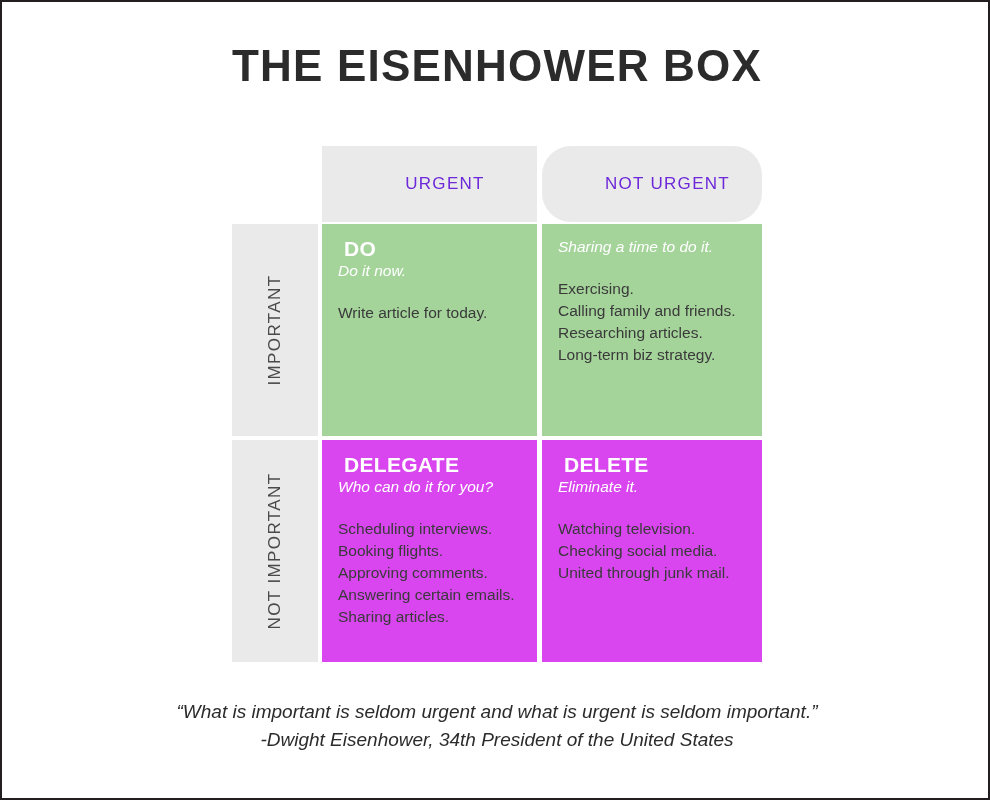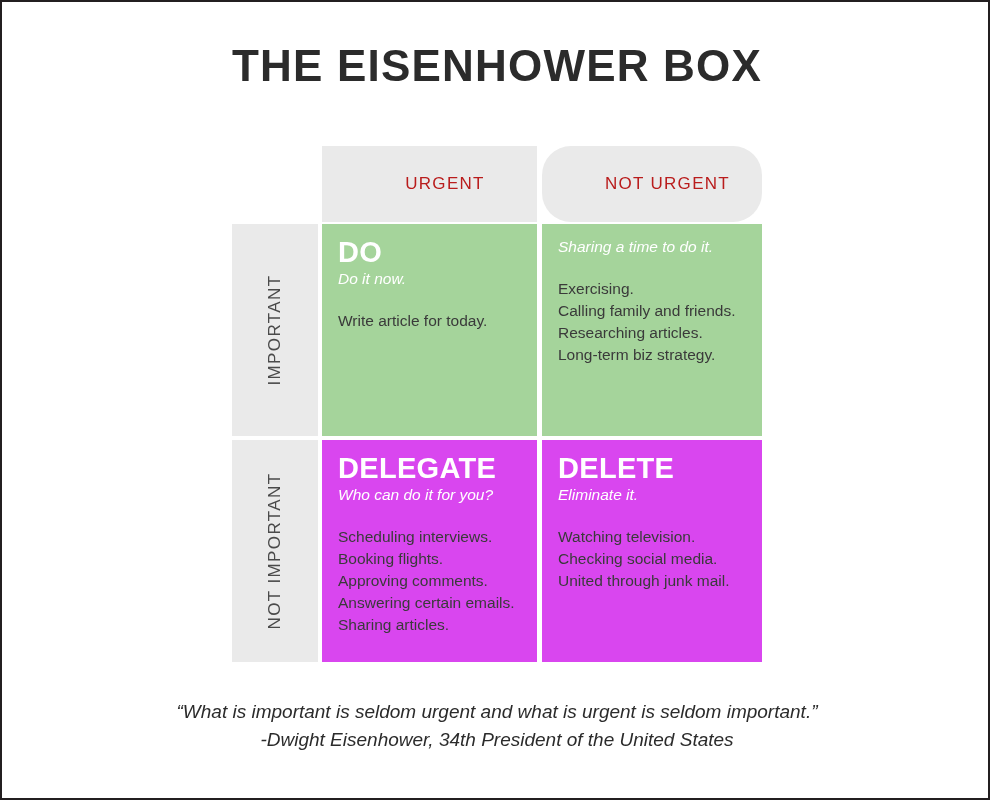--- a/index.html
+++ b/index.html
@@ -54,21 +54,21 @@
     top: 0;
     height: 76px;
     background: #eaeaea;
     display: flex;
     align-items: center;
     justify-content: center;
   }
   .col-head span {
     font-size: 17px;
     letter-spacing: 1.3px;
-    color: #b91c1c;
+    color: #6d28d9;
     margin-left: 31px;
   }
   #col-head-urgent     { left: 90px;  width: 215px; }
   #col-head-not-urgent { left: 310px; width: 220px; border-radius: 29px; }
 
   
   .row-head {
     position: absolute;
     left: 0;
     width: 86px;
@@ -97,25 +97,25 @@
   .quad.green  { background: #a5d49b; }
   .quad.salmon { background: #d946ef; }
 
   #quad-do       { left: 90px;  top: 78px;  width: 215px; height: 212px; }
   #quad-decide   { left: 310px; top: 78px;  width: 220px; height: 212px; }
   #quad-delegate { left: 90px;  top: 294px; width: 215px; height: 222px; }
   #quad-delete   { left: 310px; top: 294px; width: 220px; height: 222px; }
 
   .quad-title {
     color: #ffffff;
-    font-size: 29px;
+    font-size: 21px;
     font-weight: bold;
     line-height: 1.0;
     letter-spacing: 0.3px;
-    margin: 0 0 3px 0;
+    margin: 0 0 3px 6px;
   }
   .quad-sub {
     color: #ffffff;
     font-style: italic;
     font-size: 15.5px;
     line-height: 1.15;
     margin: 0 0 22px 0;
   }
   .quad-list {
     list-style: none;

